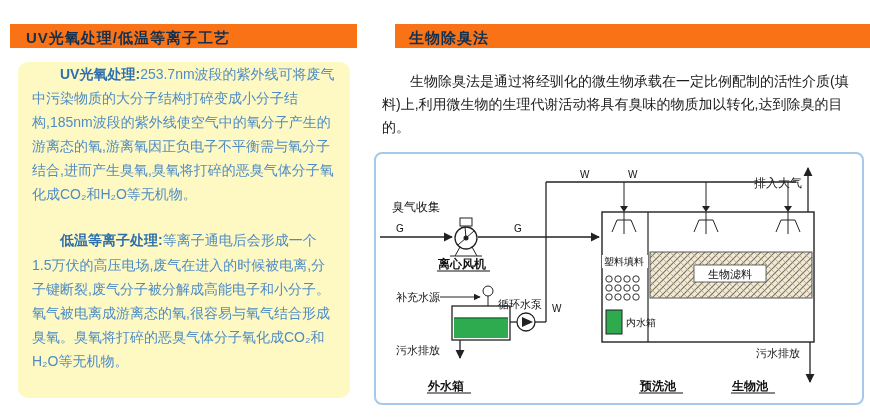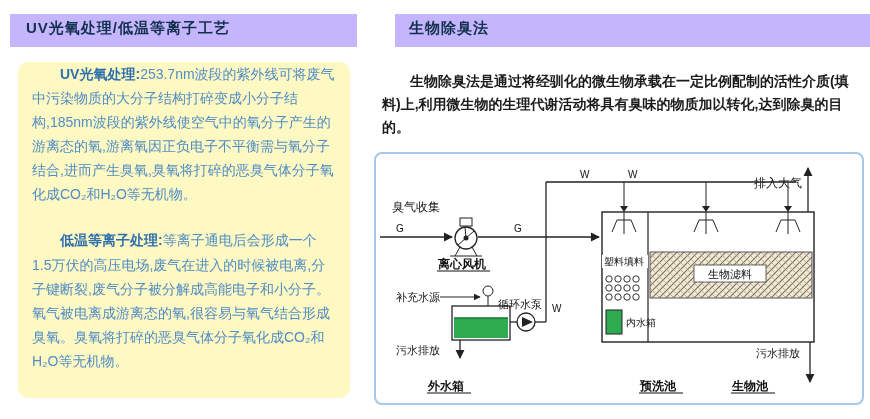--- a/index.html
+++ b/index.html
@@ -1,37 +1,37 @@
 <!DOCTYPE html>
 <html><head>
 <meta charset="utf-8">
 <style>
   html,body{margin:0;padding:0;background:#fff;}
   #canvas{
     position:relative;width:870px;height:419px;background:#ffffff;overflow:hidden;
     font-family:"Liberation Sans","DejaVu Sans",sans-serif;color:#1a1a1a;
   }
   .header-bar{
-    position:absolute;top:14px;height:33px;background:#c4b5fd;
+    position:absolute;top:24px;height:24px;background:#f97316;
     color:#13304f;font-size:15px;font-weight:bold;line-height:27px;
     letter-spacing:1px;
   }
   .header-left{left:10px;width:347px;padding-left:16px;box-sizing:border-box;}
   .header-right{left:372px;width:494px;padding-left:14px;box-sizing:border-box;margin-left:23px;}
   .info-box{
     position:absolute;left:18px;top:62px;width:332px;height:336px;box-sizing:border-box;
     background:#fef9c3;border-radius:10px;padding:0 14px;
     color:#4f8cc5;font-size:14px;line-height:1.72;
   }
   .info-box p{margin:0 0 22px 0;text-indent:2em;}
   .info-box p:last-child{margin-bottom:4px;}
   .info-box b{color:#2e6fad;}
   .intro-text{
     position:absolute;left:382px;top:70px;width:480px;
-    color:#1c1c1c;font-size:14px;line-height:1.65;text-indent:2em;margin:0;font-weight:bold;
+    color:#1c1c1c;font-size:14px;line-height:1.65;text-indent:2em;margin:0;
   }
   .diagram-box{
     position:absolute;left:374px;top:152px;width:490px;height:253px;box-sizing:border-box;
     border:2px solid #a5c9e6;border-radius:8px;background:#fff;
   }
   .diagram-box svg{position:absolute;left:0;top:0;width:100%;height:100%;}
   svg text{font-family:"Liberation Sans","DejaVu Sans",sans-serif;fill:#111;}
   .lbl-bold{font-weight:bold;}
 </style>
 </head>

